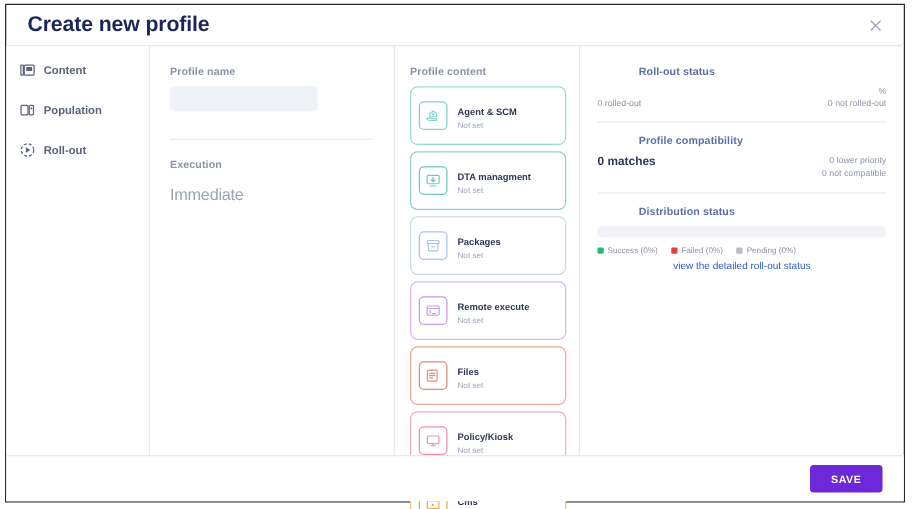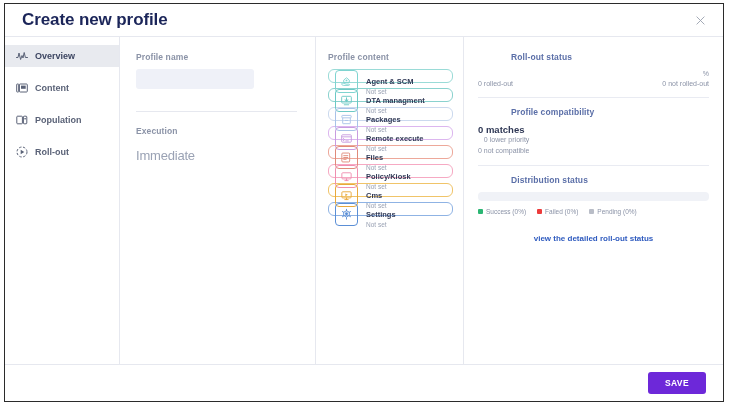--- a/index.html
+++ b/index.html
@@ -105,24 +105,24 @@
     height:1px;background:#e6e8ef;
     margin:22px 0 14px 0;
   }
   .exec-value{
     font-size:13px;color:#9aa2b4;
     margin-top:12px;
     letter-spacing:-0.2px;
   }
   
   .card{
-    height:14px;
+    height:47px;
     border:1px solid #d9dee9;
     border-radius:6px;
-    display:flex;align-items:flex-start;
+    display:flex;align-items:center;
     padding-left:6px;
     margin-bottom:5px;
     box-sizing:border-box;
     background:#fff;
     cursor:pointer;
   }
   .card-ico{
     width:21px;height:21px;flex:0 0 21px;
     border:1px solid currentColor;
     border-radius:4px;
@@ -148,44 +148,43 @@
   }
   .stat-right{text-align:right;}
   .pct{
     text-align:right;font-size:7px;color:#8b93a7;
     line-height:1.4;
   }
   .hr-light{
     height:1px;background:#e9ebf2;margin:8px 0 9px 0;
   }
   .match-row{
-    display:flex;justify-content:flex-end;align-items:flex-start;
+    display:flex;justify-content:space-between;align-items:flex-start;
     margin-top:2px;
-    flex-direction:column;
   }
   .match-big{
     font-size:9.5px;font-weight:bold;color:#2f3855;
   }
   .progress-track{
     height:9px;width:100%;
     background:#f0f2f7;border-radius:4px;
     margin:3px 0 7px 0;
   }
   .legend{
     display:flex;gap:11px;align-items:center;
   }
   .legend-item{
     display:flex;align-items:center;gap:3px;
     font-size:6.5px;color:#8b93a7;
   }
   .sw{width:5px;height:5px;display:block;border-radius:1px;}
   .link{
     display:block;text-align:center;
-    margin-top:19px;
-    font-size:8px;font-weight:bold;
+    margin-top:4px;
+    font-size:8px;font-weight:normal;
     color:#2f5bbf;
     text-decoration:none;
     cursor:pointer;
   }
   
   .footer{
     height:37px;flex:0 0 37px;
     border-top:1px solid #e6e8ef;
     display:flex;align-items:center;justify-content:flex-end;
     padding-right:17px;
@@ -214,28 +213,20 @@
       <svg width="9" height="9" viewBox="0 0 9 9" aria-hidden="true">
         <path d="M0.6 0.6 L8.4 8.4 M8.4 0.6 L0.6 8.4" stroke="#9aa0ae" stroke-width="0.9" fill="none"></path>
       </svg>
     </div>
   </div>
 
   <div class="body">
 
     <div class="sidebar">
 
-      <div class="nav-item active">
-        <span class="nav-ico">
-          <svg width="12" height="12" viewBox="0 0 12 12">
-            <path d="M0.5 7.5 L2 7.5 L3 3 L4.6 9.5 L6 5.5 L7 8 L8.2 2.5 L9.4 7.5 L11.5 7.5" stroke="#5a6277" stroke-width="1" fill="none" stroke-linejoin="round" stroke-linecap="round"></path>
-          </svg>
-        </span>
-        <span>Overview</span>
-      </div>
 
       <div class="nav-item">
         <span class="nav-ico">
           <svg width="12" height="12" viewBox="0 0 12 12">
             <rect x="0.7" y="2" width="2" height="8" rx="0.5" stroke="#5a6277" stroke-width="1" fill="none"></rect>
             <rect x="3.4" y="2" width="7.9" height="8" rx="0.8" stroke="#5a6277" stroke-width="1" fill="none"></rect>
             <rect x="5" y="3.6" width="4.7" height="3.2" fill="#5a6277"></rect>
           </svg>
         </span>
         <span>Content</span>

